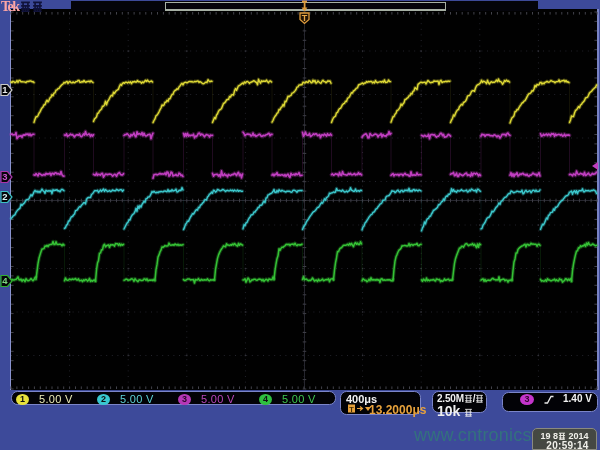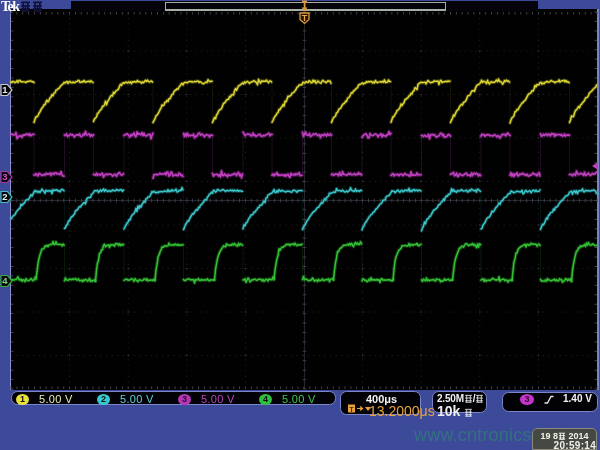--- a/index.html
+++ b/index.html
@@ -1,20 +1,20 @@
 <!DOCTYPE html>
 <html><head><meta charset="utf-8">
 <style>
 *{margin:0;padding:0;box-sizing:border-box}
 body{width:600px;height:450px;overflow:hidden;background:#3d4a9a;font-family:"Liberation Sans",sans-serif;position:relative}
 .abs{position:absolute}
 #screen{left:11px;top:9px;width:586px;height:381px;background:#010101}
 #topbar{left:71px;top:1px;width:467px;height:10px;background:#04040a}
 .brk{position:absolute;background:#a6b0a4}
-#tek{left:1px;top:-1px;color:#ffffff;font-family:"Liberation Serif",serif;font-weight:bold;font-size:14px;letter-spacing:-1.5px}
+#tek{left:1px;top:-1px;color:#fca5a5;font-family:"Liberation Serif",serif;font-weight:bold;font-size:14px;letter-spacing:-1.5px}
 #statusrow .box{position:absolute;background:#020206;border:1.5px solid #7b85c9;border-radius:6.5px;top:391px}
 .badge{position:absolute;width:13px;height:11px;border-radius:50%;text-align:center;font-size:9px;font-weight:bold;color:#101010;line-height:11px}
 .chtxt{position:absolute;font-size:11px;font-weight:normal;letter-spacing:0.3px}
 #wm{left:414px;top:425px;color:#317a78;font-size:18px;letter-spacing:0.2px;opacity:0.82}
 #tsbox{left:532px;top:428px;width:65px;height:22px;background:rgba(70,72,58,0.9);border:1px solid #8a8a80;border-radius:5px 5px 0 0;color:#f0f0ea;text-align:center}
 </style></head>
 <body>
 
 <div class="abs" id="screen"></div>
 <div class="abs" style="left:9.5px;top:9px;width:1.5px;height:381px;background:#8a93cf"></div>
@@ -755,30 +755,30 @@
 </div>
 <div class="badge" style="left:16px;top:393.5px;background:#e8e23c">1</div>
 <div class="chtxt" style="left:39px;top:392.5px;color:#eeedb8">5.00 V</div>
 <div class="badge" style="left:97px;top:393.5px;background:#38c8d0">2</div>
 <div class="chtxt" style="left:120px;top:392.5px;color:#5ed3d8">5.00 V</div>
 <div class="badge" style="left:178px;top:393.5px;background:#b637b6;color:#2a072a">3</div>
 <div class="chtxt" style="left:201px;top:392.5px;color:#bb46bb">5.00 V</div>
 <div class="badge" style="left:259px;top:393.5px;background:#2fbf3f">4</div>
 <div class="chtxt" style="left:282px;top:392.5px;color:#3fc94f">5.00 V</div>
 
-<div class="abs" style="left:366px;top:392.5px;color:#f2f2f2;font-size:11px;font-weight:bold">400μs</div>
+<div class="abs" style="left:346px;top:392.5px;color:#f2f2f2;font-size:11px;font-weight:bold">400μs</div>
 <div class="abs" style="left:348px;top:404px;height:9px">
   <svg width="75" height="9" style="display:block">
     <rect x="0" y="0.5" width="7" height="8" fill="#e8a23c"></rect>
     <text x="3.5" y="7.5" font-size="7.5" font-weight="bold" fill="#463005" text-anchor="middle" font-family="Liberation Sans,sans-serif">T</text>
     <path d="M9,4.5 h5 M12,2.5 l2.5,2 l-2.5,2" stroke="#e8a23c" stroke-width="1.2" fill="none"></path>
     <path d="M17,3 h6 l-3,4 Z" fill="#e8a23c"></path>
   </svg>
 </div>
-<div class="abs" style="left:369px;top:403px;color:#e8a23c;font-size:14px;font-weight:normal">13.2000μs</div>
+<div class="abs" style="left:369px;top:403px;color:#e8a23c;font-size:12px;font-weight:bold">13.2000μs</div>
 
 <div class="abs" style="left:437px;top:393px;color:#efefef;font-size:10px;font-weight:bold;letter-spacing:-0.2px">2.50M<svg width="9" height="9" viewBox="0 0 10 10" style="vertical-align:-1px">
       <g stroke="#efefef" stroke-width="0.95" fill="none">
         <path d="M1.2,1.5 H8.8 M1.2,4.5 H8.8 M1.2,7.5 H8.8 M3,1.5 V9 M7,1.5 V9 M1.5,9.2 H8.5"></path>
       </g>
     </svg>/<svg width="9" height="9" viewBox="0 0 10 10" style="vertical-align:-1px">
       <g stroke="#efefef" stroke-width="0.95" fill="none">
         <path d="M1.2,1.5 H8.8 M1.2,4.5 H8.8 M1.2,7.5 H8.8 M3,1.5 V9 M7,1.5 V9 M1.5,9.2 H8.5"></path>
       </g>
     </svg></div>
@@ -794,14 +794,14 @@
   </svg>
 <div class="abs" style="left:563px;top:393px;color:#f2f2f2;font-size:10px;font-weight:bold">1.40 V</div>
 
 <div class="abs" id="wm">www.cntronics.com</div>
 <div class="abs" id="tsbox">
   <div style="font-size:9px;font-weight:bold;margin-top:1.5px">19 8<svg width="8" height="8" viewBox="0 0 10 10" style="vertical-align:-1px">
         <g stroke="#f0f0ea" stroke-width="1.2" fill="none">
           <path d="M1.2,1.5 H8.8 M1.2,4.5 H8.8 M1.2,7.5 H8.8 M3,1.5 V9 M7,1.5 V9 M1.5,9.2 H8.5"></path>
         </g>
       </svg> 2014</div>
-  <div style="font-size:10px;font-weight:bold;margin-top:-0.5px;letter-spacing:0.3px;text-align:right;padding-left:6px">20:59:14</div>
+  <div style="font-size:10px;font-weight:bold;margin-top:-0.5px;letter-spacing:0.3px;text-align:center;padding-left:6px">20:59:14</div>
 </div>
 
 </body></html>

